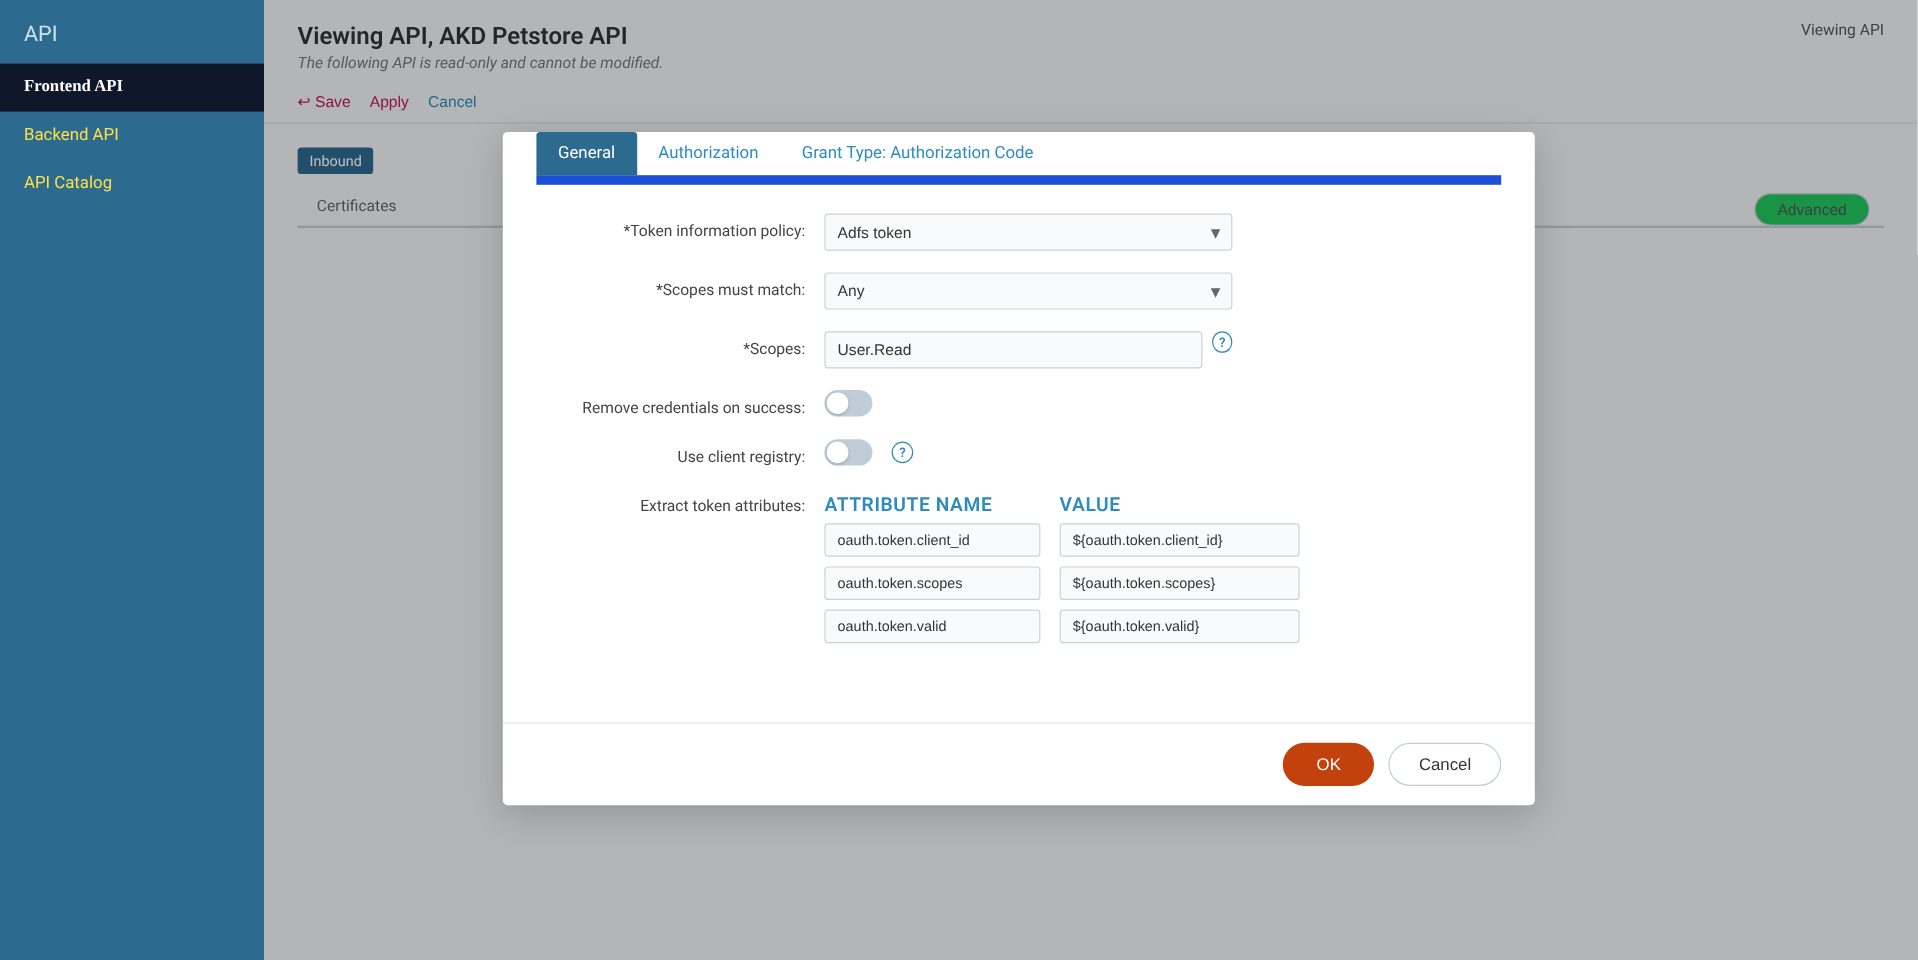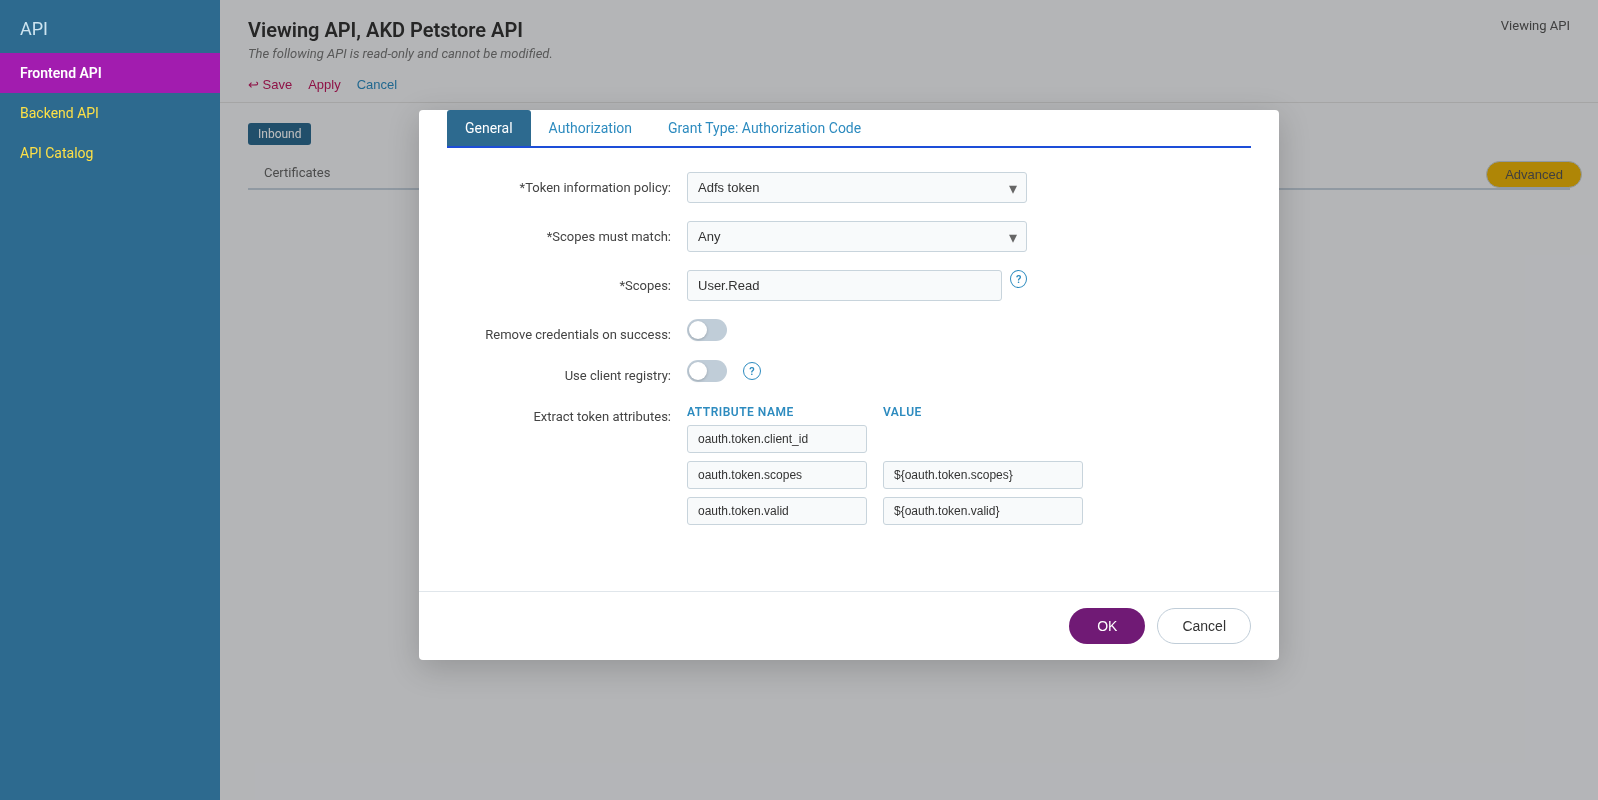--- a/index.html
+++ b/index.html
@@ -2,21 +2,21 @@
 <html><head>
   <meta charset="utf-8">
   <style>
     * { box-sizing: border-box; margin: 0; padding: 0; }
     body { font-family: -apple-system, BlinkMacSystemFont, 'Segoe UI', Roboto, sans-serif; background: #f0f2f5; display: flex; height: 800px; overflow: hidden; }
 
     
     .sidebar { width: 220px; background: #2d6a8f; min-height: 100%; flex-shrink: 0; }
     .sidebar-logo { color: #cde4f0; font-size: 18px; padding: 18px 20px 14px; font-weight: 400; }
     .sidebar-item { padding: 12px 20px; color: #fde047; font-size: 14px; cursor: pointer; }
-    .sidebar-item.active { background: #a21caf; color: #fff; font-weight: 600; }
+    .sidebar-item.active { background: #0f172a; color: #fff; font-weight: 600; font-family: Liberation Serif, serif; }
 
     
     .main { flex: 1; background: #f0f2f5; position: relative; overflow: hidden; }
 
     
     .top-bar { padding: 18px 28px 6px; }
     .page-title { font-size: 20px; font-weight: 600; color: #333; }
     .page-subtitle { font-size: 13px; color: #777; margin-top: 4px; font-style: italic; }
     .toolbar { display: flex; gap: 16px; padding: 10px 28px; align-items: center; border-bottom: 1px solid #ddd; }
     .toolbar-btn { color: #be185d; font-size: 13px; cursor: pointer; background: none; border: none; }
@@ -24,32 +24,32 @@
     .toolbar-btn-save::before { content: '↩ '; }
     .top-right { position: absolute; top: 18px; right: 28px; font-size: 13px; color: #555; }
 
     
     .content-area { padding: 20px 28px; position: relative; }
     .inbound-badge { background: #2d6a8f; color: #fff; padding: 4px 10px; border-radius: 3px; font-size: 12px; display: inline-block; margin-bottom: 12px; }
     .tab-strip-bg { display: flex; gap: 2px; border-bottom: 2px solid #c0cdd8; margin-bottom: 20px; }
     .tab-item { padding: 8px 16px; font-size: 13px; color: #666; cursor: pointer; }
 
     
-    .advanced-btn { position: absolute; right: 16px; top: 58px; border: 1px solid #c0cdd8; border-radius: 20px; padding: 5px 18px; font-size: 13px; color: #555; background: #eab308; cursor: pointer; text-align: right; }
+    .advanced-btn { position: absolute; right: 40px; top: 58px; border: 1px solid #c0cdd8; border-radius: 20px; padding: 5px 18px; font-size: 13px; color: #555; background: #22c55e; cursor: pointer; text-align: right; }
 
     
     .overlay { position: absolute; inset: 0; background: rgba(0,0,0,0.25); z-index: 10; }
 
     
     .modal { position: absolute; top: 110px; left: 50%; transform: translateX(-50%) translateX(-60px); width: 860px; background: #fff; border-radius: 4px; box-shadow: 0 8px 32px rgba(0,0,0,0.18); z-index: 20; }
     .modal-header { padding: 22px 28px 0; }
     .modal-title { font-size: 18px; font-weight: 600; color: #222; margin-bottom: 16px; }
 
     
-    .modal-tabs { display: flex; border-bottom: 2px solid #1d4ed8; margin: 0 28px; }
+    .modal-tabs { display: flex; border-bottom: 8px solid #1d4ed8; margin: 0 28px; }
     .modal-tab { padding: 10px 18px; font-size: 14px; color: #2d8bbf; cursor: pointer; position: relative; }
     .modal-tab.active { background: #2d6a8f; color: #fff; border-radius: 3px 3px 0 0; }
 
     
     .modal-body { padding: 24px 28px 20px; }
 
     
     .form-row { display: flex; align-items: flex-start; margin-bottom: 18px; }
     .form-label { width: 240px; text-align: right; padding-right: 16px; font-size: 13px; color: #444; padding-top: 8px; flex-shrink: 0; }
     .form-control { flex: 1; max-width: 340px; }
@@ -59,34 +59,34 @@
     .text-input { width: 100%; padding: 7px 10px; border: 1px solid #c8d4dc; border-radius: 3px; font-size: 13px; background: #f8fafb; color: #333; }
     .help-icon { display: inline-flex; align-items: center; justify-content: center; width: 18px; height: 18px; border: 1.5px solid #2d8bbf; border-radius: 50%; font-size: 11px; color: #2d8bbf; margin-left: 8px; cursor: pointer; font-weight: 600; vertical-align: middle; }
 
     
     .toggle { width: 40px; height: 22px; background: #c0cdd8; border-radius: 11px; position: relative; cursor: pointer; flex-shrink: 0; }
     .toggle-knob { width: 18px; height: 18px; background: #fff; border-radius: 50%; position: absolute; top: 2px; left: 2px; box-shadow: 0 1px 3px rgba(0,0,0,0.2); transition: left 0.2s; }
 
     
     .attr-table { margin-top: 4px; }
     .attr-header-row { display: flex; gap: 16px; margin-bottom: 6px; }
-    .attr-col-header { font-size: 12px; font-weight: 600; color: #2d8bbf; text-transform: uppercase; letter-spacing: 0.5px; }
+    .attr-col-header { font-size: 16px; font-weight: 600; color: #2d8bbf; text-transform: uppercase; letter-spacing: 0.5px; }
     .attr-col-header.name-col { width: 180px; }
     .attr-col-header.value-col { width: 200px; }
     .attr-data-row { display: flex; gap: 16px; margin-bottom: 8px; }
     .attr-name-input, .attr-value-input { padding: 6px 10px; border: 1px solid #c8d4dc; border-radius: 3px; font-size: 12px; background: #f8fafb; color: #333; }
     .attr-name-input { width: 180px; }
     .attr-value-input { width: 200px; }
 
     
     .modal-divider { border: none; border-top: 1px solid #e0e6eb; margin: 20px 0 0; }
 
     
     .modal-footer { display: flex; justify-content: flex-end; gap: 12px; padding: 16px 28px; }
-    .btn-ok { background: #701a75; color: #fff; border: none; border-radius: 20px; padding: 9px 28px; font-size: 14px; cursor: pointer; }
+    .btn-ok { background: #c2410c; color: #fff; border: none; border-radius: 20px; padding: 9px 28px; font-size: 14px; cursor: pointer; }
     .btn-cancel { background: #fff; color: #333; border: 1.5px solid #c0cdd8; border-radius: 20px; padding: 9px 24px; font-size: 14px; cursor: pointer; }
   </style>
 </head>
 <body>
 
 <div class="sidebar">
   <div class="sidebar-logo">API</div>
   <div class="sidebar-item active">Frontend API</div>
   <div class="sidebar-item">Backend API</div>
   <div class="sidebar-item">API Catalog</div>
@@ -181,20 +181,21 @@
       <div class="form-row" style="align-items:flex-start;">
         <div class="form-label">Extract token attributes:</div>
         <div class="form-control" style="max-width:420px;">
           <div class="attr-table">
             <div class="attr-header-row">
               <div class="attr-col-header name-col">ATTRIBUTE NAME</div>
               <div class="attr-col-header value-col">VALUE</div>
             </div>
             <div class="attr-data-row">
               <input type="text" class="attr-name-input" value="oauth.token.client_id" style="">
+              <input type="text" class="attr-value-input" value="${oauth.token.client_id}" style="">
             </div>
             <div class="attr-data-row">
               <input type="text" class="attr-name-input" value="oauth.token.scopes" style="">
               <input type="text" class="attr-value-input" value="${oauth.token.scopes}" style="">
             </div>
             <div class="attr-data-row">
               <input type="text" class="attr-name-input" value="oauth.token.valid" style="">
               <input type="text" class="attr-value-input" value="${oauth.token.valid}" style="">
             </div>
           </div>

